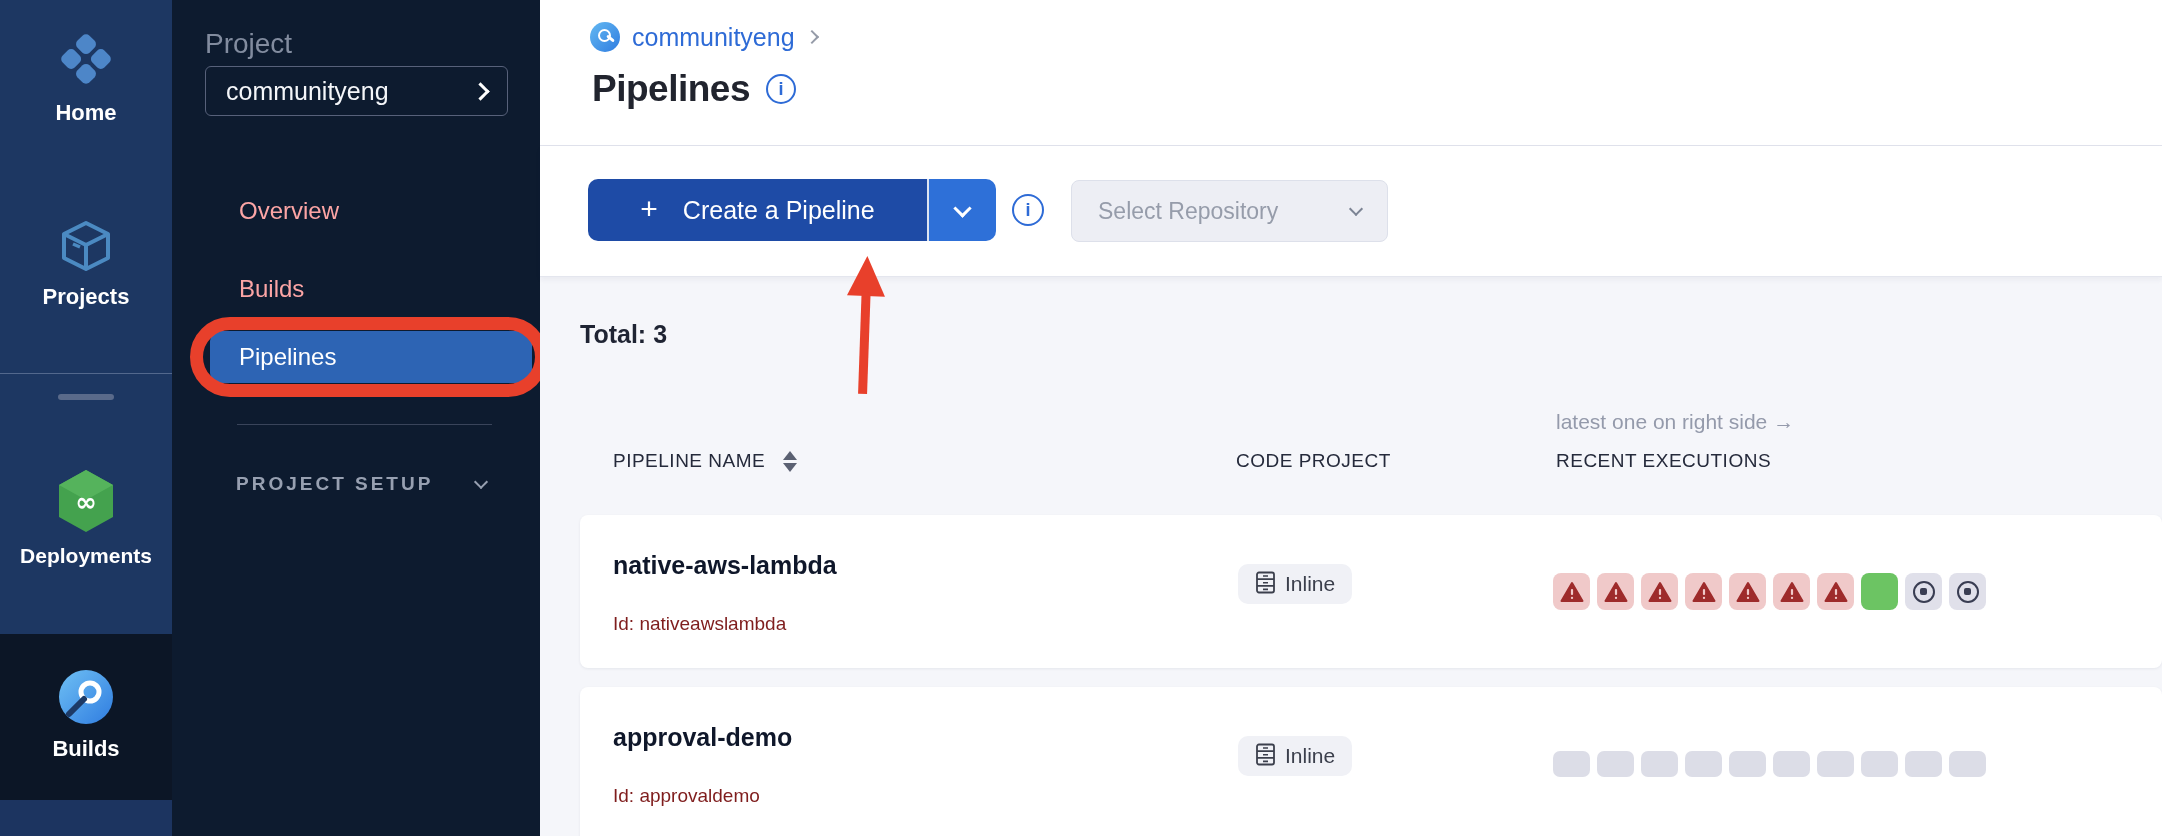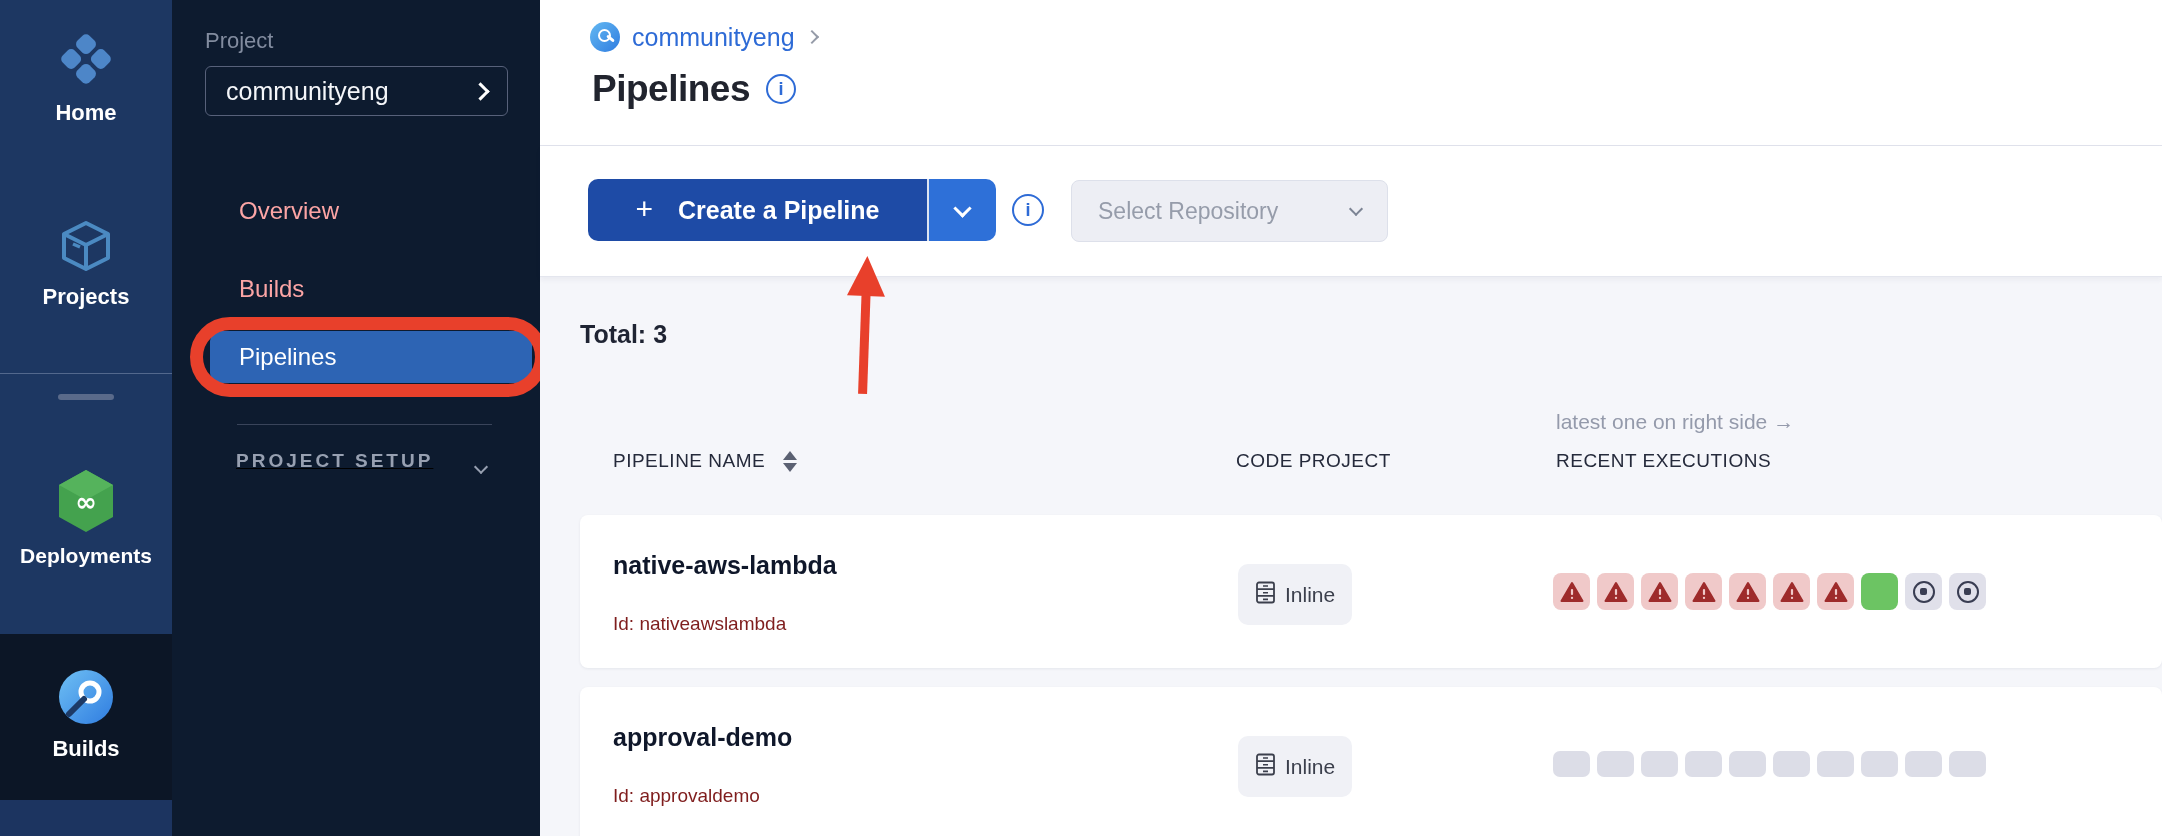--- a/index.html
+++ b/index.html
@@ -11,34 +11,34 @@
   #col1 { position:absolute; left:0; top:0; width:172px; height:836px; background:#1d3762; }
   .mod-item { position:absolute; left:0; width:172px; display:flex; flex-direction:column; align-items:center; cursor:pointer; }
   .mod-label { color:#ffffff; font-size:22px; font-weight:bold; margin-top:10px; }
   .col1-divider { position:absolute; left:0; top:373px; width:172px; height:1px; background:rgba(150,165,195,.45); }
   .col1-dash { position:absolute; left:58px; top:394px; width:56px; height:6px; border-radius:3px; background:#5a6a8a; }
   .builds-tile { position:absolute; left:0; top:634px; width:172px; height:166px; background:#0c1626; }
   .col1-bottom { position:absolute; left:0; top:800px; width:172px; height:36px; background:#1c3460; }
 
   
   #col2 { position:absolute; left:172px; top:0; width:368px; height:836px; background:#0d1b2f; }
-  .proj-label { position:absolute; left:33px; top:28px; font-size:22px; color:#828c9f; }
+  .proj-label { position:absolute; left:33px; top:28px; font-size:28px; color:#828c9f; }
   .proj-select { position:absolute; left:33px; top:66px; width:303px; height:50px; border:1.5px solid #57617a;
                  border-radius:6px; display:flex; align-items:center; justify-content:space-between;
                  padding:0 20px; cursor:pointer; }
   .proj-select-value { color:#f4f6f9; font-size:25px; }
   .nav-item { position:absolute; left:67px; font-size:24px; color:#fca5a5; cursor:pointer; }
   .nav-active { position:absolute; left:38px; top:331px; width:322px; height:52px; background:#2d64b4;
                 border-radius:10px; display:flex; align-items:center; padding-left:29px; cursor:pointer; }
   .nav-active span { color:#ffffff; font-size:24px; }
   .red-ring { position:absolute; left:18px; top:317px; width:358px; height:80px;
               border:13px solid #e8402b; border-radius:40px; pointer-events:none; }
   .col2-divider { position:absolute; left:65px; top:424px; width:255px; height:1px; background:#39445a; }
-  .setup-row { position:absolute; left:64px; top:450px; width:250px; display:flex; align-items:flex-end;
-               justify-content:space-between; cursor:pointer;text-decoration:underline; }
+  .setup-row { position:absolute; left:64px; top:473px; width:250px; display:flex; align-items:center;
+               justify-content:space-between; cursor:pointer; }
   .setup-label { font-size:19px; letter-spacing:3px; color:#97a0b1; font-weight:bold; }
 
   
   .chev { display:inline-block; border-style:solid; border-color:currentColor; border-width:0 3px 3px 0; padding:5px; }
   .chev-right { transform:rotate(-45deg); }
   .chev-down  { transform:rotate(45deg); margin-top:-4px; }
   .chev-sm { padding:4px; border-width:0 2.5px 2.5px 0; }
 
   
   #main { position:absolute; left:540px; top:0; width:1622px; height:836px; background:#f5f6fa; }
@@ -55,21 +55,21 @@
                display:inline-flex; align-items:center; justify-content:center; font-size:18px; font-weight:bold; cursor:pointer; }
   .info-icon::after { content:"i"; }
 
   .toolbar { position:absolute; left:0; top:146px; width:1622px; height:131px; background:#ffffff;
              border-bottom:1px solid #e4e6ee; box-shadow:0 3px 5px rgba(30,40,80,.05); }
   .create-btn { position:absolute; left:48px; top:33px; height:62px; display:flex; border-radius:10px;
                 overflow:hidden; cursor:pointer; }
   .create-main { width:341px; background:#1e4ba6; display:flex; align-items:center; justify-content:center;
                  gap:13px; color:#fff; border-right:2px solid rgba(255,255,255,.85); }
   .create-plus { font-size:30px; font-weight:normal; line-height:1; margin-top:-3px; }
-  .create-label { font-size:25px; font-weight:bold;margin-left:12px; }
+  .create-label { font-size:25px; font-weight:normal;margin-left:12px; }
   .create-caret { width:67px; background:#2e70d8; display:flex; align-items:center; justify-content:center; color:#fff; }
   .tb-info { position:absolute; left:472px; top:48px; }
   .repo-select { position:absolute; left:531px; top:34px; width:317px; height:62px; background:#edeef4;
                  border:1px solid #dde0ea; border-radius:8px; display:flex; align-items:center;
                  justify-content:space-between; padding:0 26px; cursor:pointer; }
   .repo-value { font-size:23px; color:#969caa; }
   .repo-select .chev { color:#7c8494; }
 
   .arrow-annot { position:absolute; left:302px; top:248px; transform:rotate(2deg); }
 
@@ -83,21 +83,21 @@
   .sort-icon { display:inline-flex; flex-direction:column; gap:3px; }
   .sort-icon .up  { width:0; height:0; border-left:7px solid transparent; border-right:7px solid transparent; border-bottom:9px solid #5b6172; }
   .sort-icon .dn  { width:0; height:0; border-left:7px solid transparent; border-right:7px solid transparent; border-top:9px solid #5b6172; }
 
   
   .card { position:absolute; left:40px; width:1582px; background:#ffffff; border-radius:8px;
           box-shadow:0 1px 3px rgba(20,30,60,.07); }
   .p-name { position:absolute; left:33px; top:36px; font-size:25px; font-weight:bold; color:#0f172a;
             text-decoration:none; cursor:pointer; }
   .p-id { position:absolute; left:33px; top:98px; font-size:19px; color:#7f1d1d; }
-  .badge { position:absolute; left:658px; top:49px; height:61px; background:#f0f1f6; border-radius:10px;
+  .badge { position:absolute; left:658px; top:49px; height:40px; background:#f0f1f6; border-radius:10px;
            display:flex; align-items:center; gap:9px; padding:0 17px; }
   .badge-label { font-size:21px; color:#3b3f4c; }
   .execs { position:absolute; left:973px; top:58px; height:37px; display:flex; gap:7px; align-items:center; }
   .exec { width:37px; height:37px; border-radius:8px; display:flex; align-items:center; justify-content:center; cursor:pointer; }
   .exec-failed { background:#f0c9c9; }
   .exec-success { background:#6cc463; }
   .exec-aborted { background:#e0e0ea; }
   .exec-empty { background:#dcdde7; height:26px; border-radius:7px; cursor:default; }
   .abort-glyph { width:22px; height:22px; border:2.5px solid #393d52; border-radius:50%;
                  display:flex; align-items:center; justify-content:center; }

